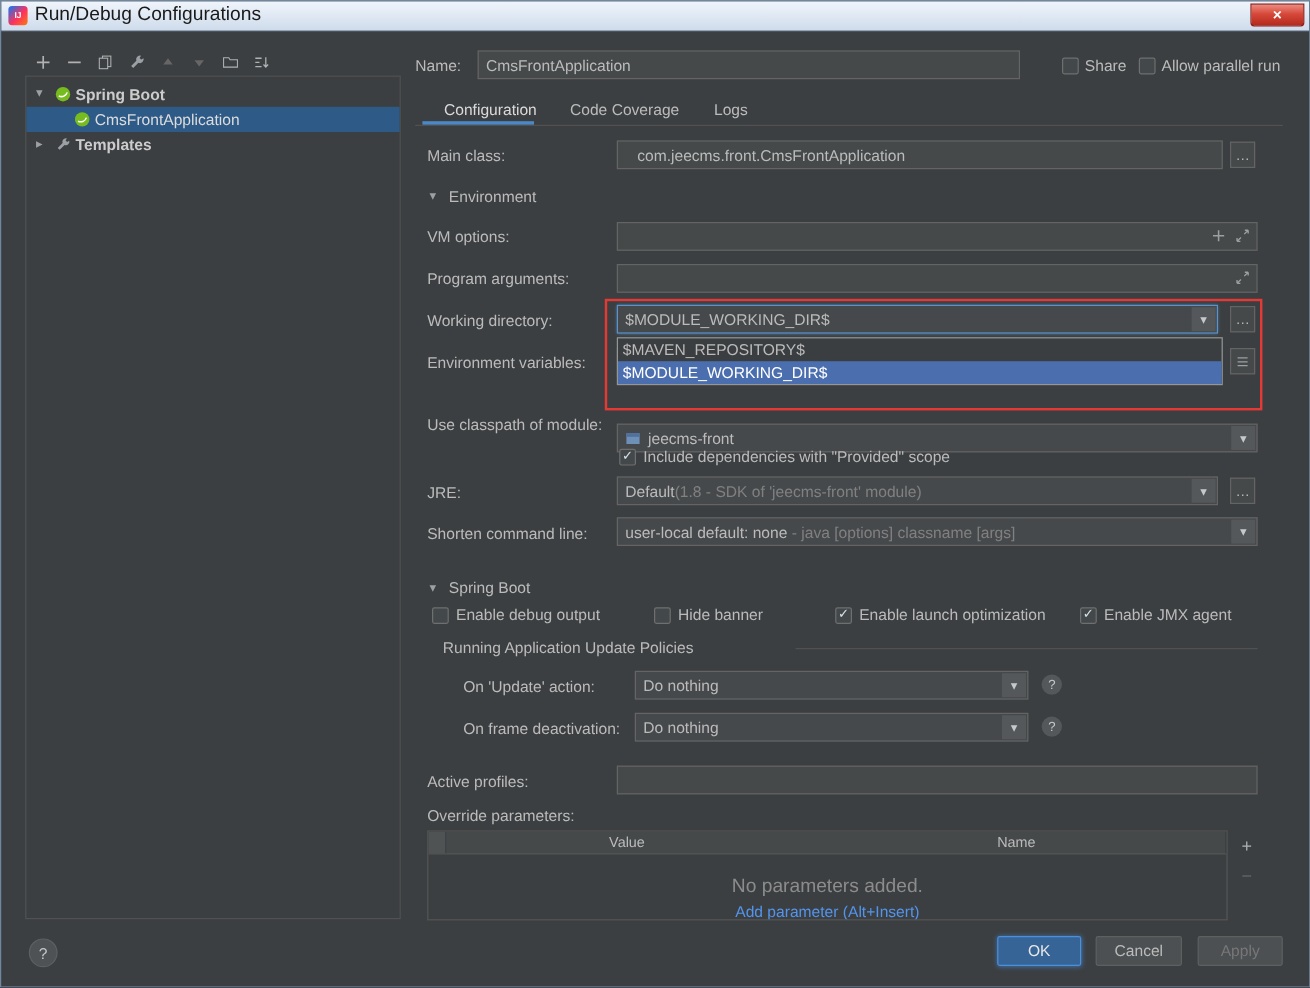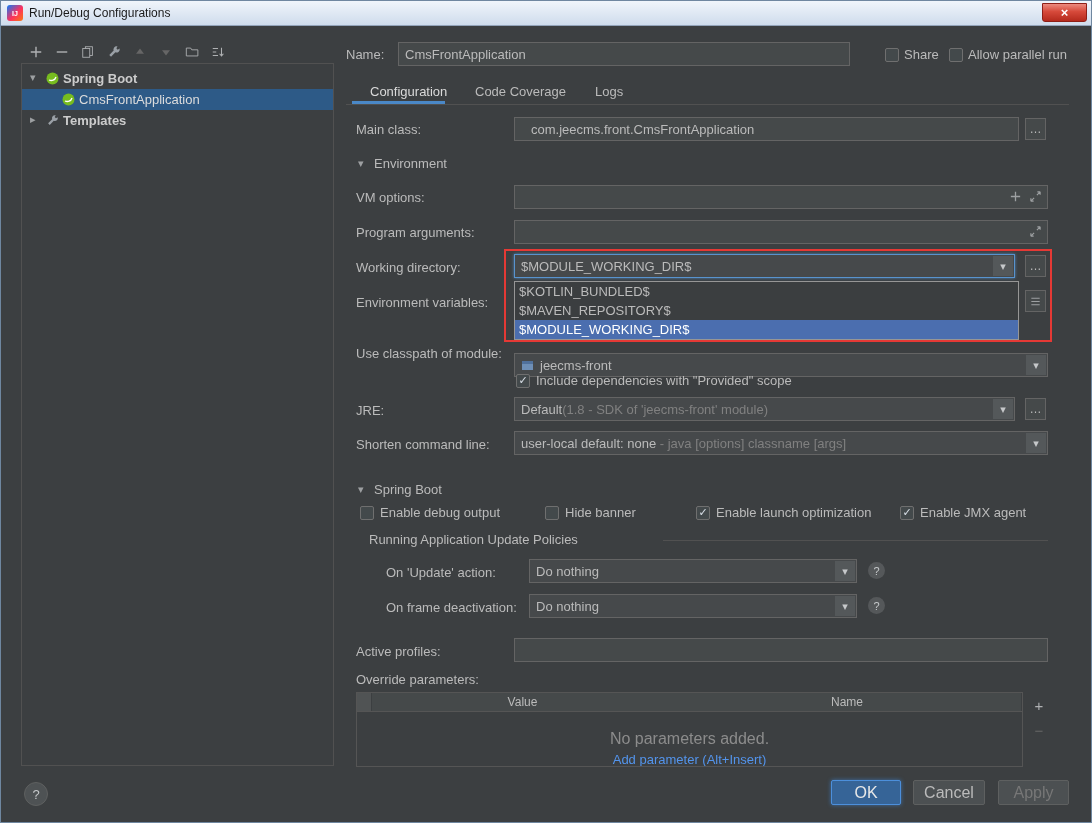--- a/index.html
+++ b/index.html
@@ -5,21 +5,21 @@
   html,body{margin:0;padding:0;background:#2b2b2b;width:1092px;height:823px;overflow:hidden;}
   .win{position:relative;width:1090px;height:821px;background:#3c3f41;border:1px solid #6f87a0;
        font-family:"Liberation Sans",sans-serif;overflow:hidden;}
   
   .titlebar{position:absolute;left:0;top:0;right:0;height:25px;
     background:linear-gradient(#f0f5fb,#cfdcec);border-bottom:1px solid #93a4ba;
     display:flex;align-items:center;padding:0 6px;box-sizing:border-box;}
   .app-icon{width:16px;height:16px;border-radius:3px;margin-right:6px;
     background:linear-gradient(135deg,#087cfa,#fe315d 55%,#f97a12);
     color:#fff;font-size:7px;font-weight:bold;display:flex;align-items:center;justify-content:center;}
-  .title-text{color:#1a1a1a;font-size:12px;}
+  .title-text{color:#1a1a1a;font-size:16px;}
   .close-btn{position:absolute;top:2px;right:4px;width:45px;height:19px;border-radius:0 0 3px 3px;
     background:linear-gradient(#ec8b7f,#d6493a 45%,#b52a1d);border:1px solid #8e1f17;
     color:#fff;font-size:13px;font-weight:bold;display:flex;align-items:center;justify-content:center;box-sizing:border-box;}
   
   .lbl{position:absolute;color:#bbbbbb;font-size:13px;white-space:nowrap;}
   .field{position:absolute;background:#45494a;border:1px solid #646464;color:#bbbbbb;
     font-size:13px;box-sizing:border-box;padding:0 6px;outline:none;
     font-family:"Liberation Sans",sans-serif;display:flex;align-items:center;}
   input.field{display:block;}
   .combo{position:absolute;background:#46494b;border:1px solid #646464;box-sizing:border-box;
@@ -64,21 +64,21 @@
   .ptable-col{display:flex;align-items:center;justify-content:center;color:#bbbbbb;font-size:12px;
     border-right:1px solid #3c3f41;box-sizing:border-box;}
   .ptable-body{position:relative;height:56px;}
   .empty-text{position:absolute;left:0;right:0;top:18px;text-align:center;color:#8c8c8c;font-size:16px;}
   .add-link{position:absolute;left:0;right:0;top:40px;text-align:center;color:#5394ec;font-size:13px;}
   .tbl-btn{position:absolute;width:20px;height:20px;display:flex;align-items:center;justify-content:center;
     color:#afb1b3;font-size:15px;}
   .tbl-btn.disabled{color:#666;}
   
   .btn{position:absolute;height:25px;background:#4c5052;border:1px solid #5e6060;color:#bbbbbb;
-    font-size:16px;display:flex;align-items:center;justify-content:center;box-sizing:border-box;border-radius:2px;}
+    font-size:13px;display:flex;align-items:center;justify-content:center;box-sizing:border-box;border-radius:2px;}
   .btn.primary{background:#366497;border:1px solid #4c8fdb;box-shadow:0 0 4px rgba(64,134,210,.7);color:#e8e8e8;}
   .btn.disabled{color:#777777;}
   svg{display:block;}
 </style>
 </head>
 <body>
 
 <div class="win">
 
   <div class="titlebar">
@@ -223,21 +223,20 @@
 
   <div class="lbl" style="left:355px;top:294px;">Environment variables:</div>
   <input class="field" style="left: 513px; top: 289px; width: 505px; height: 24px;">
   <div class="more" style="left:1024px;top:289px;">
     <svg width="13" height="13" viewBox="0 0 14 14">
         <path d="M2.5 3.5h9M2.5 7h9M2.5 10.5h9" stroke="#9da0a2" stroke-width="1.2" fill="none"></path>
       </svg>
   </div>
 
   <div class="popup">
-    <div class="popup-item">$KOTLIN_BUNDLED$</div>
     <div class="popup-item">$MAVEN_REPOSITORY$</div>
     <div class="popup-item sel">$MODULE_WORKING_DIR$</div>
   </div>
 
   <div class="red-annotation"></div>
 
   <div class="lbl" style="left:355px;top:345px;">Use classpath of module:</div>
   <div class="combo" style="left:513px;top:352px;width:534px;height:24px;">
     <span style="margin-right:6px;">
       <svg width="13" height="13" viewBox="0 0 13 13">

